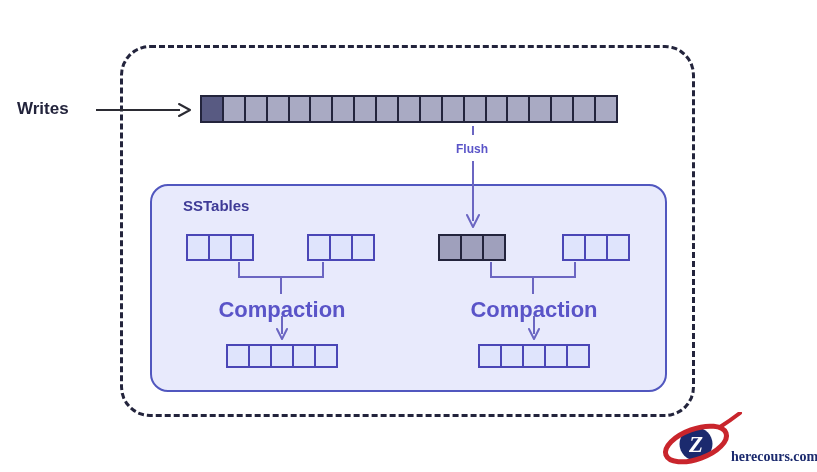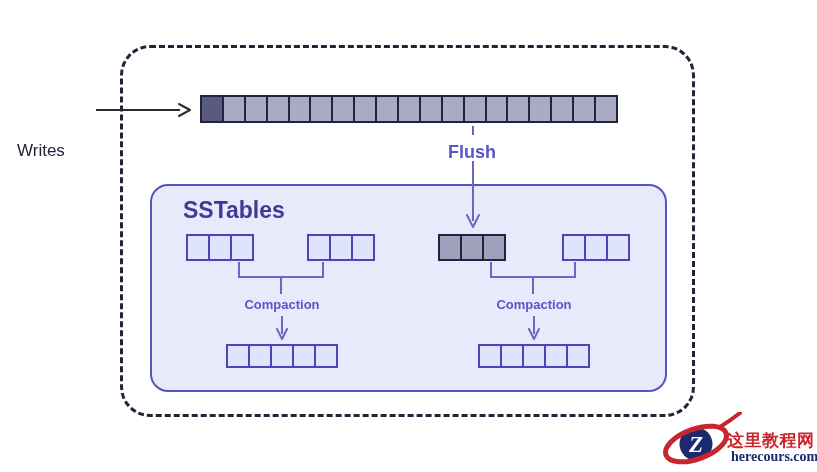--- a/index.html
+++ b/index.html
@@ -5,25 +5,25 @@
   html,body{margin:0;padding:0;background:#fff;}
   .canvas{position:relative;width:817px;height:472px;background:#ffffff;overflow:hidden;
           font-family:"Liberation Sans", sans-serif;}
   .abs{position:absolute;}
 
   
   .outer-box{left:120px;top:45px;width:575px;height:372px;border:3px dashed var(--ink);
              border-radius:30px;box-sizing:border-box;}
 
   
-  .writes-label{left:17px;top:99px;font-size:17px;font-weight:normal;color:var(--ink);margin-top:42px;}
+  .writes-label{left:17px;top:99px;font-size:17px;font-weight:bold;color:var(--ink);}
   .mem-label{left:200px;top:64px;width:418px;text-align:center;font-size:17.5px;font-weight:bold;color:var(--ink);}
-  .flush-label{left:432px;top:142px;width:80px;text-align:center;font-size:18px;font-weight:bold;color:var(--accent);}
-  .sst-label{left:183px;top:197px;font-size:23px;font-weight:bold;color:var(--sst);}
-  .compaction-label{width:140px;text-align:center;font-size:13px;font-weight:bold;color:var(--accent);}
+  .flush-label{left:432px;top:142px;width:80px;text-align:center;font-size:12px;font-weight:bold;color:var(--accent);}
+  .sst-label{left:183px;top:197px;font-size:15px;font-weight:bold;color:var(--sst);}
+  .compaction-label{width:140px;text-align:center;font-size:22px;font-weight:bold;color:var(--accent);}
   .comp-left{left:212px;top:297px;}
   .comp-right{left:464px;top:297px;}
 
   
   .sst-box{left:150px;top:184px;width:517px;height:208px;background:var(--box-fill);
            border:2.5px solid var(--box-border);border-radius:18px;box-sizing:border-box;}
 
   
   .row{position:absolute;display:flex;}
   .cell{flex:1 1 0;box-sizing:border-box;margin-left:-2px;}
@@ -152,16 +152,15 @@
       <div class="cell"></div>
       <div class="cell"></div>
     </div>
 
   <svg class="abs wm-logo" width="96" height="62">
     <circle cx="48" cy="32" r="16.5" fill="#1b2a6e"></circle>
     <ellipse cx="48" cy="32" rx="32" ry="15" fill="none" stroke="#c9252c" stroke-width="5" transform="rotate(-20 48 32)"></ellipse>
     <path d="M72 15 Q 83 8 92 1" fill="none" stroke="#c9252c" stroke-width="4" stroke-linecap="round"></path>
     <text x="48" y="40" text-anchor="middle" font-size="23" font-weight="bold" font-style="italic" fill="#ffffff" font-family="Liberation Serif, serif">Z</text>
   </svg>
-  <div class="abs wm-name">这里教程网</div>
   <div class="abs wm-domain">herecours.com</div>
 
 </div>
 
 </body></html>

